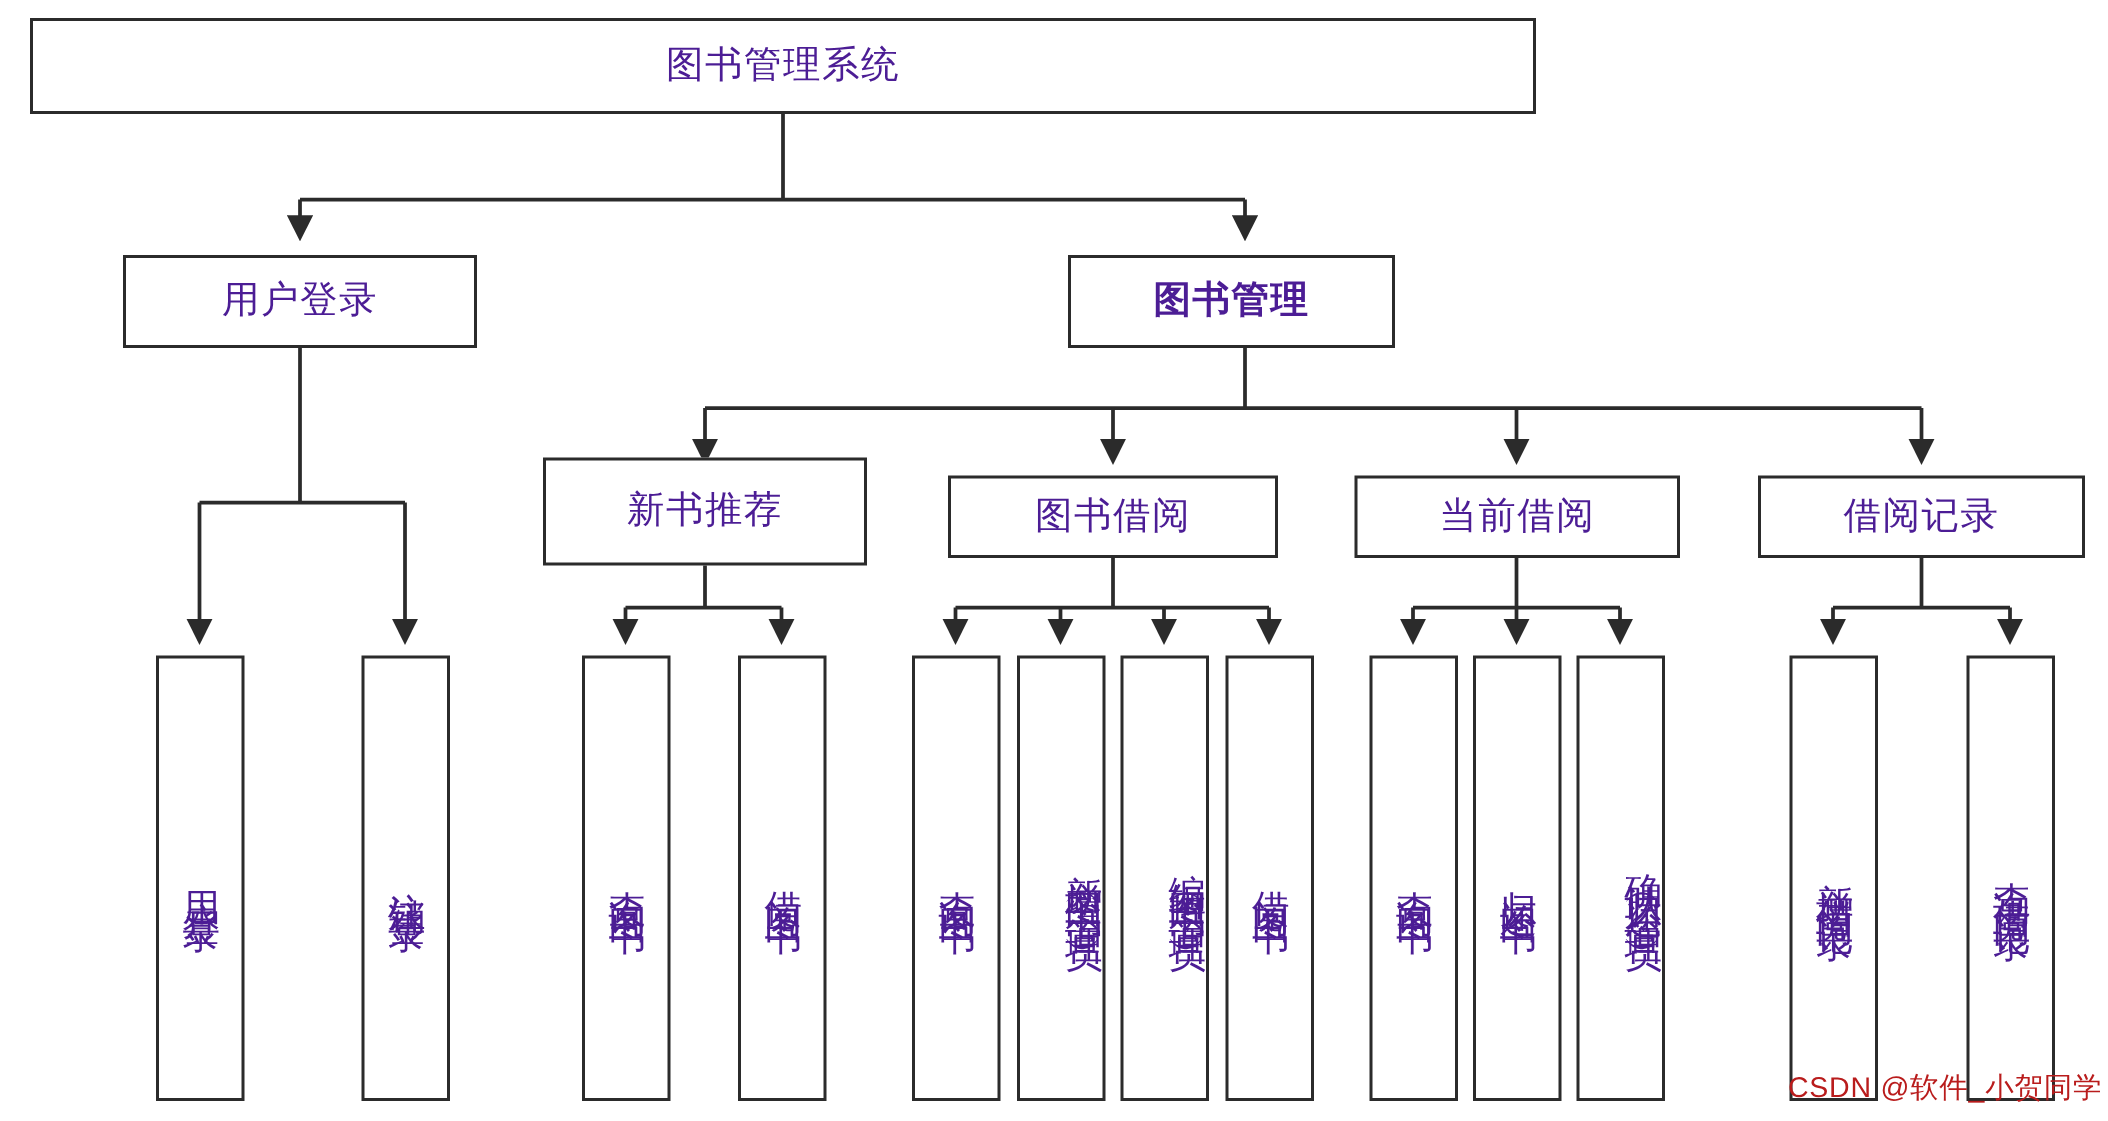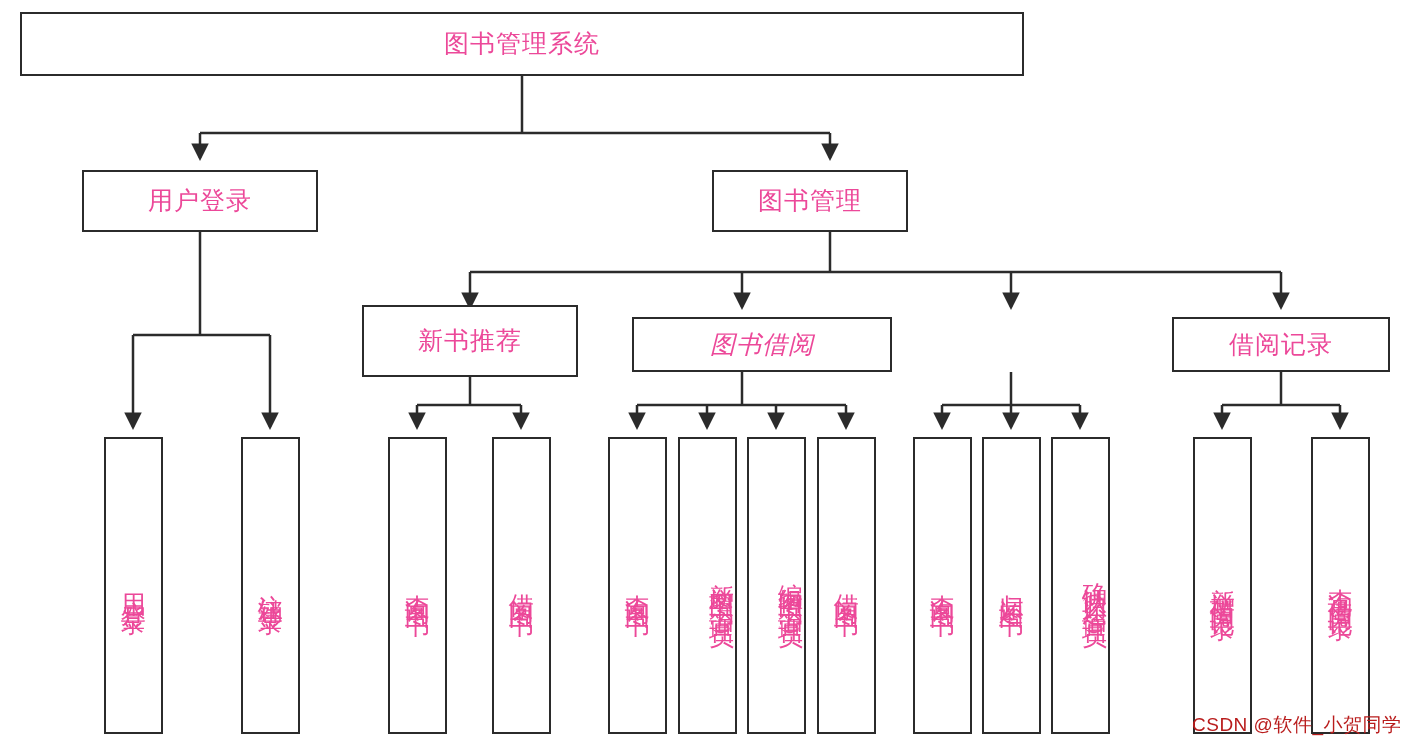--- a/index.html
+++ b/index.html
@@ -28,21 +28,21 @@
     pointer-events: none;
   }
   .node {
     position: absolute;
     box-sizing: border-box;
     border: 2.5px solid #2b2b2b;
     background: #ffffff;
     display: flex;
     align-items: center;
     justify-content: center;
-    color: #ec4899;
+    color: #4c1d95;
   }
   .node-h {
     font-size: 25px;
     letter-spacing: 1px;
     line-height: 1.1;
   }
   .node-v {
     writing-mode: vertical-rl;
     text-orientation: upright;
     font-size: 25px;
@@ -121,29 +121,32 @@
     </g>
   </svg>
 
   <div class="node node-h" style="left:20px; top:12px; width:1004px; height:64px;">
     <span>图书管理系统</span>
   </div>
 
   <div class="node node-h" style="left:82px; top:170px; width:236px; height:62px;">
     <span>用户登录</span>
   </div>
-  <div class="node node-h" style="left:712px; top:170px; width:196px; height:62px;">
+  <div class="node node-h" style="left:712px; top:170px; width:218px; height:62px;font-weight:bold;">
     <span>图书管理</span>
   </div>
 
   <div class="node node-h" style="left:362px; top:305px; width:216px; height:72px;">
     <span>新书推荐</span>
   </div>
-  <div class="node node-h" style="left:632px; top:317px; width:260px; height:55px;font-style:italic;">
+  <div class="node node-h" style="left:632px; top:317px; width:220px; height:55px;">
     <span>图书借阅</span>
+  </div>
+  <div class="node node-h" style="left:903px; top:317px; width:217px; height:55px;">
+    <span>当前借阅</span>
   </div>
   <div class="node node-h" style="left:1172px; top:317px; width:218px; height:55px;text-align:center;">
     <span>借阅记录</span>
   </div>
 
   <div class="node node-v" style="left:104px; top:437px; width:59px; height:297px;">
     <span>用户登录</span>
   </div>
   <div class="node node-v" style="left:241px; top:437px; width:59px; height:297px;">
     <span>注销登录</span>

